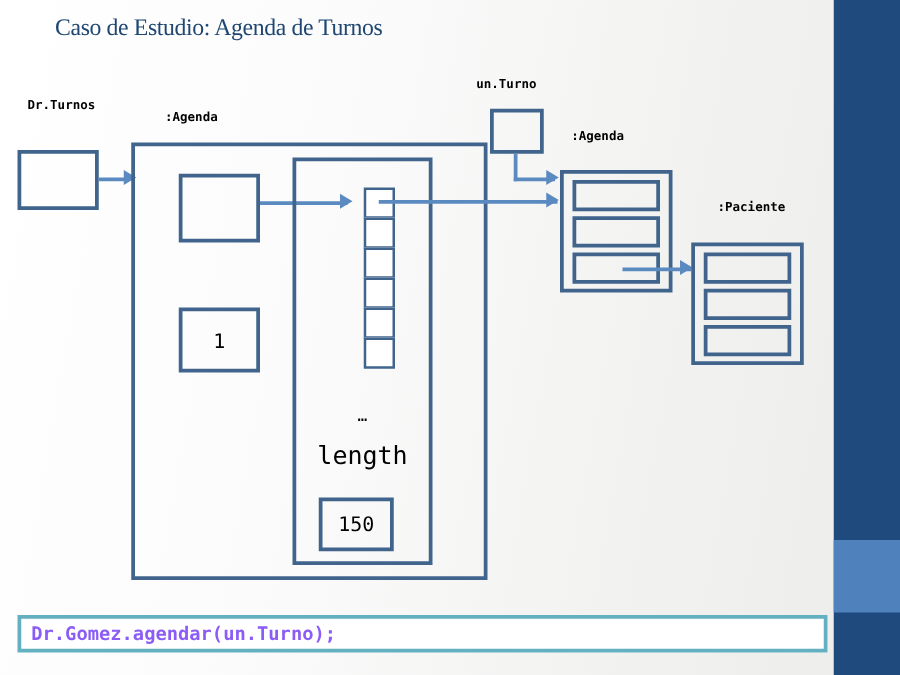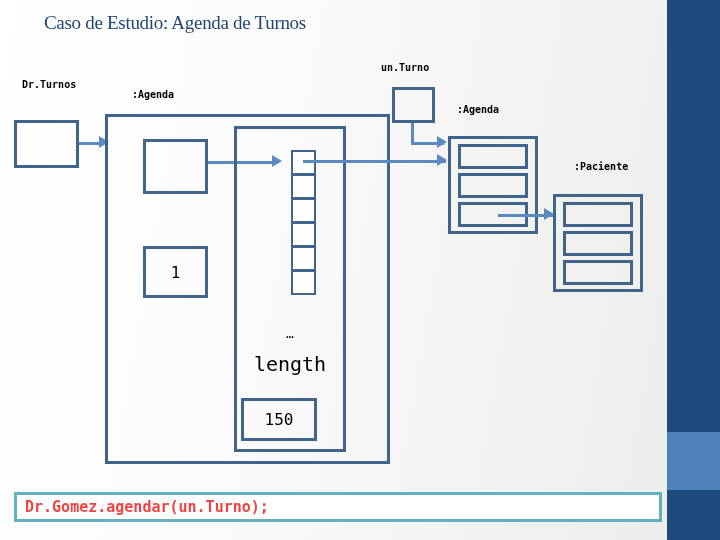--- a/index.html
+++ b/index.html
@@ -143,21 +143,21 @@
     box-sizing: border-box;
     border: 3px solid #62b0c0;
     background: #ffffff;
     display: flex;
     align-items: center;
   }
   .codetext {
     font-family: "DejaVu Sans Mono", monospace;
     font-weight: bold;
     font-size: 15px;
-    color: #ef4444;
+    color: #8b5cf6;
     padding-left: 8px;
     white-space: nowrap;
   }
 </style>
 </head>
 <body>
 
 <div id="slide">
 
   <div class="sidebar-dark"></div>
@@ -203,21 +203,21 @@
   </div>
   <div class="arr-cell" style="left:291px; top:246px; width:25px; height:25px;">
     <span class="cellval"></span>
   </div>
   <div class="arr-cell" style="left:291px; top:270px; width:25px; height:25px;">
     <span class="cellval"></span>
   </div>
 
   <div class="ellipsis" style="left:258px; top:326px; width:64px;">…</div>
   <div class="lengthlbl" style="left:230px; top:352px; width:120px;">length</div>
-  <div class="box" style="left:241px; top:398px; width:76px; height:43px;">
+  <div class="box" style="left:255px; top:398px; width:60px; height:43px;">
     <span class="cellval">150</span>
   </div>
 
   <div class="hline" style="left:303px; top:160px; width:143px;"></div>
   <div class="arrowhead" style="left:437px; top:154px;"></div>
 
   <div class="mono-label" style="left:381px; top:62px;">un.Turno</div>
   <div class="box" style="left:392px; top:87px; width:43px; height:36px;">
     <span class="cellval"></span>
   </div>

